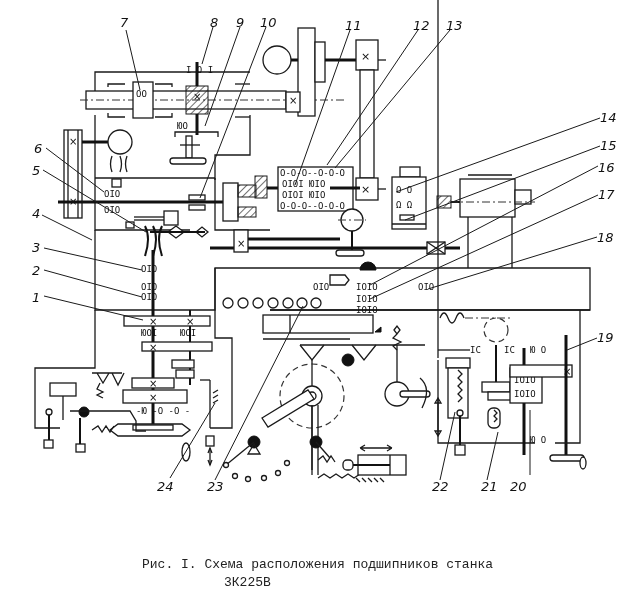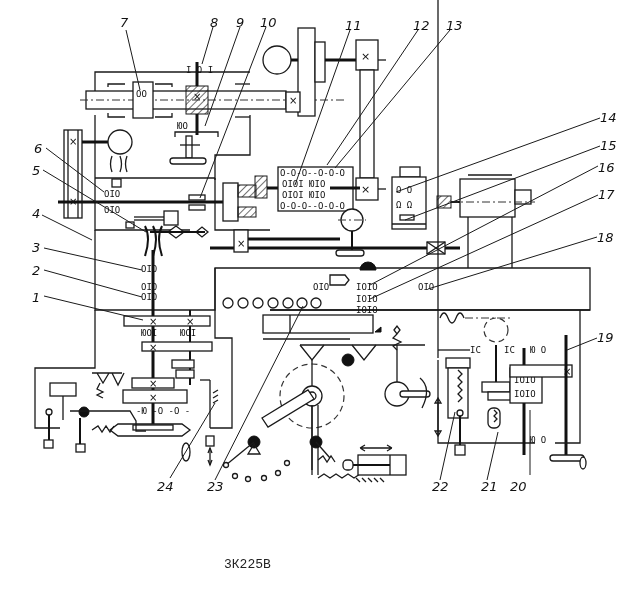--- a/index.html
+++ b/index.html
@@ -353,14 +353,15 @@
     <text class="num" x="32" y="302">1</text>
     <text class="num" x="32" y="275">2</text>
     <text class="num" x="32" y="252">3</text>
     <text class="num" x="32" y="218">4</text>
     <text class="num" x="32" y="175">5</text>
     <text class="num" x="34" y="153">6</text>
   </g>
 </svg>
 
 <div id="caption">
+  <div>Рис. I. Схема расположения подшипников станка</div>
   <div class="l2">3К225В</div>
 </div>
 
 </body></html>

